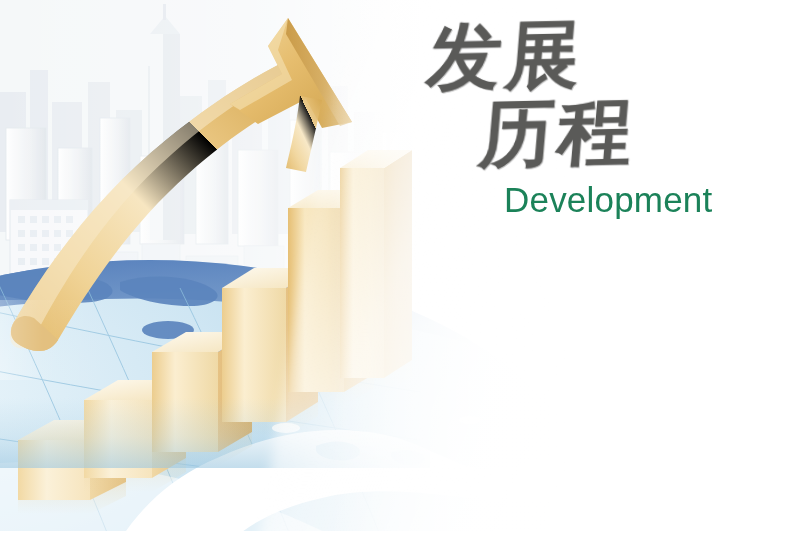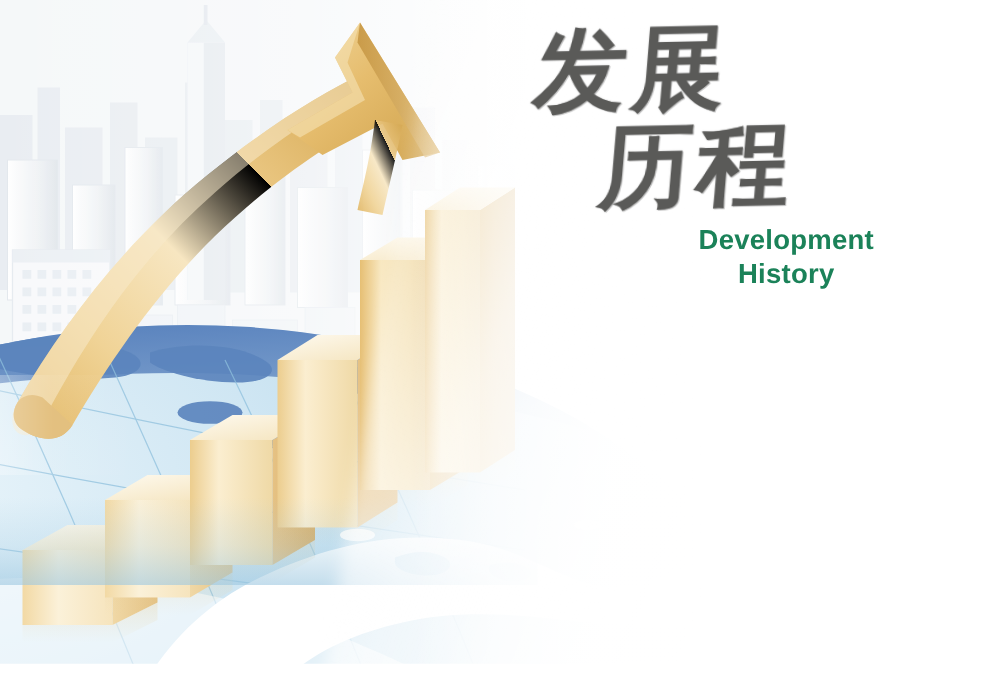--- a/index.html
+++ b/index.html
@@ -46,26 +46,25 @@
     letter-spacing:4px;
     text-shadow:0 0 1px rgba(90,90,88,.55), 1px 1px 0 rgba(110,110,108,.35);
     transform:skewX(-6deg) rotate(-1.2deg);
     filter:blur(.25px);
     white-space:nowrap;
   }
   #cjk-line-1{margin-left:4px;}
   #cjk-line-2{margin-left:56px;margin-top:4px;}
   .en{
     color:#1b8259;
-    font-weight:700;
-    font-size:22px;
+    font-weight:400;
+    font-size:35px;
     line-height:1.22;
     letter-spacing:.2px;
     white-space:nowrap;
-    text-align:center;
   }
   #en-block{margin-left:80px;margin-top:12px;}
 </style>
 </head>
 <body>
 
 <div id="banner">
 
   <svg class="layer" viewBox="0 0 800 540" width="800" height="540" preserveAspectRatio="none">
     <defs>
@@ -409,17 +408,16 @@
 
   <div id="sheen"></div>
   <div id="right-fade"></div>
   <div id="bottom-strip"></div>
 
   <div id="title-block">
     <div class="cjk" id="cjk-line-1">发展</div>
     <div class="cjk" id="cjk-line-2">历程</div>
     <div id="en-block">
       <div class="en">Development</div>
-      <div class="en">History</div>
     </div>
   </div>
 
 </div>
 
 </body></html>

